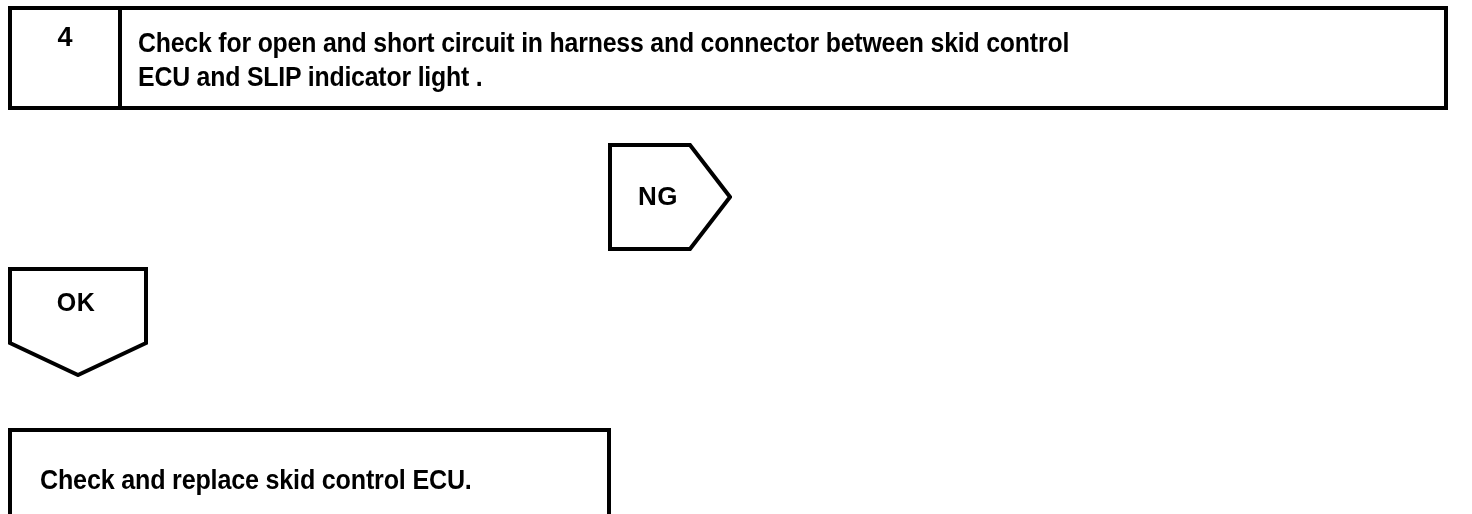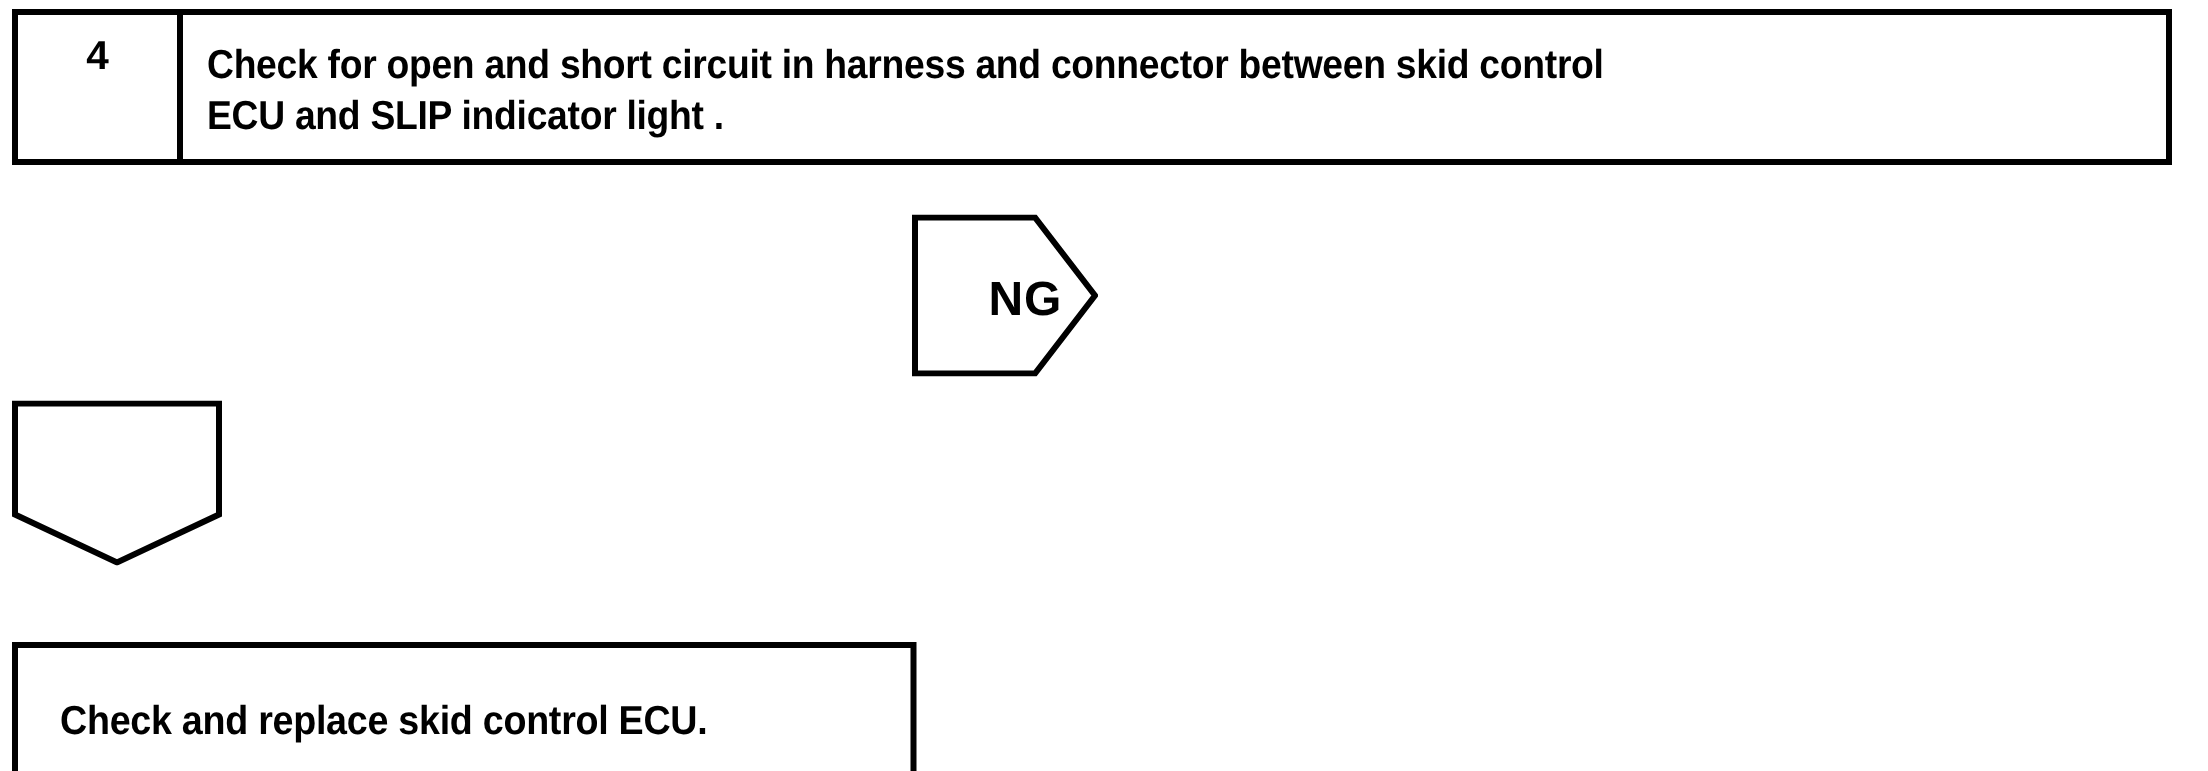--- a/index.html
+++ b/index.html
@@ -76,22 +76,22 @@
     top: 143px;
     width: 124px;
     height: 108px;
   }
   #ng-arrow svg { display: block; }
   #ng-label {
     position: absolute;
     left: 608px;
     top: 183px;
     width: 100px;
-    text-align: right;
-    font-size: 32px;
+    text-align: center;
+    font-size: 26px;
     font-weight: bold;
     letter-spacing: 0.5px;
     line-height: 1;
   }
 
   
   #repair-box {
     left: 736px;
     top: 144px;
     width: 712px;
@@ -169,18 +169,19 @@
     </svg>
   </div>
   <div id="ng-label">NG</div>
 
 
   <div id="ok-arrow">
     <svg width="140" height="110" viewBox="0 0 140 110">
       <polygon points="2,2 138,2 138,76 70,108 2,76" fill="#ffffff" stroke="#000000" stroke-width="4" stroke-linejoin="miter"></polygon>
     </svg>
   </div>
+  <div id="ok-label">OK</div>
 
   <div class="box" id="ecu-box">
     <div id="ecu-text">Check and replace skid control ECU.</div>
   </div>
 
 </div>
 
 </body></html>

